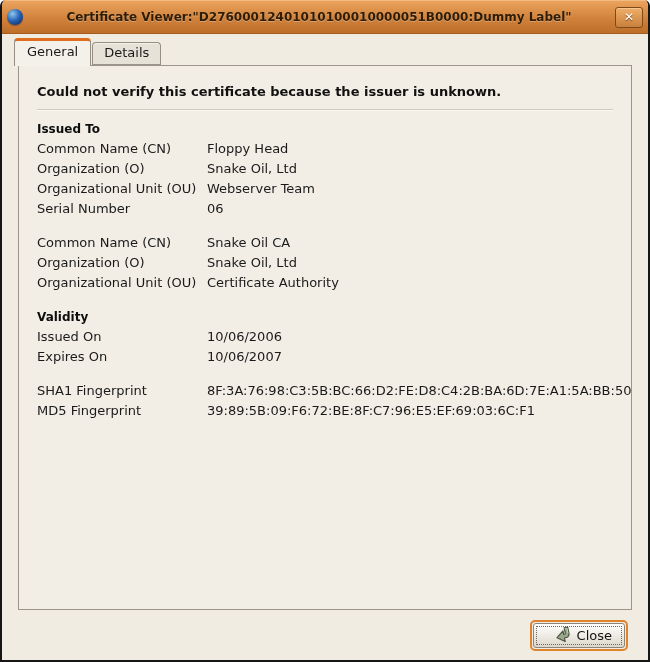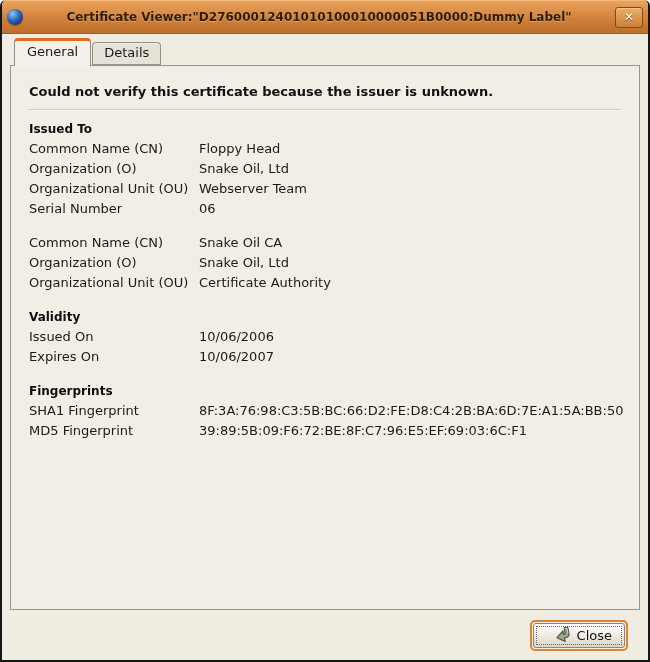--- a/index.html
+++ b/index.html
@@ -48,21 +48,21 @@
     border-radius:4px 4px 0 0;background:#E7E2D7;
     padding:2px 11px 3px;margin-right:1px;height:16px;line-height:16px;
     box-shadow:inset 0 1px 0 #F4F1EA;cursor:default;
   }
   .tab.active{
     background:#F4F1EA;border-bottom:none;
     border-top:3px solid #DF6D1D;
     padding:3px 12px 5px;height:17px;position:relative;top:1px;
   }
   .notebook{
-    flex:none;margin:0 8px;height:545px;box-sizing:border-box;
+    flex:none;margin:0 16px;height:545px;box-sizing:border-box;
     border:1px solid #9B948A;background:#F2EEE5;
     padding:16px 18px 0 18px;overflow:hidden;
   }
   .warning{font-weight:bold;margin:2px 0 0 0;color:#111;}
   .sep{
     border:none;border-top:1px solid #CFCABD;border-bottom:1px solid #FAF8F3;
     margin:10px 0 0 0;
   }
   .section{margin-top:14px;}
   .section.first{margin-top:8px;}
@@ -151,21 +151,20 @@
         <span class="lbl">Issued On</span>
         <span class="val">10/06/2006</span>
       </div>
       <div class="row">
         <span class="lbl">Expires On</span>
         <span class="val">10/06/2007</span>
       </div>
     </div>
 
     <div class="section">
-      <h2>Fingerprints</h2>
       <div class="row">
         <span class="lbl">SHA1 Fingerprint</span>
         <span class="val">8F:3A:76:98:C3:5B:BC:66:D2:FE:D8:C4:2B:BA:6D:7E:A1:5A:BB:50</span>
       </div>
       <div class="row">
         <span class="lbl">MD5 Fingerprint</span>
         <span class="val">39:89:5B:09:F6:72:BE:8F:C7:96:E5:EF:69:03:6C:F1</span>
       </div>
     </div>
 

